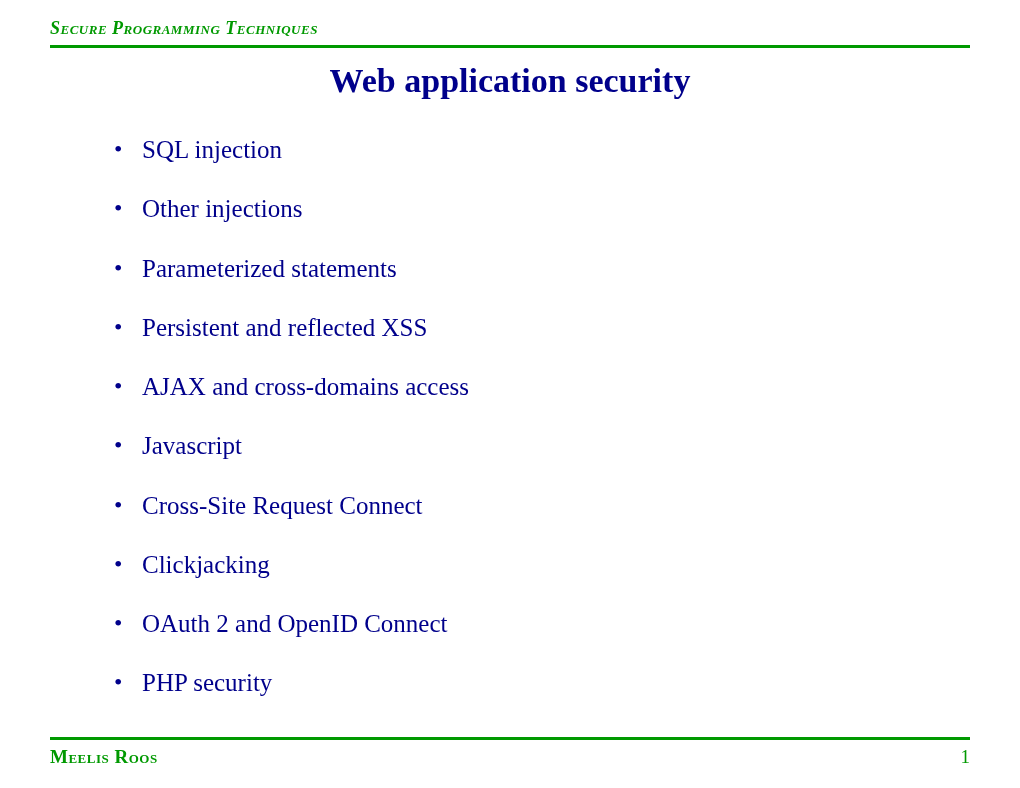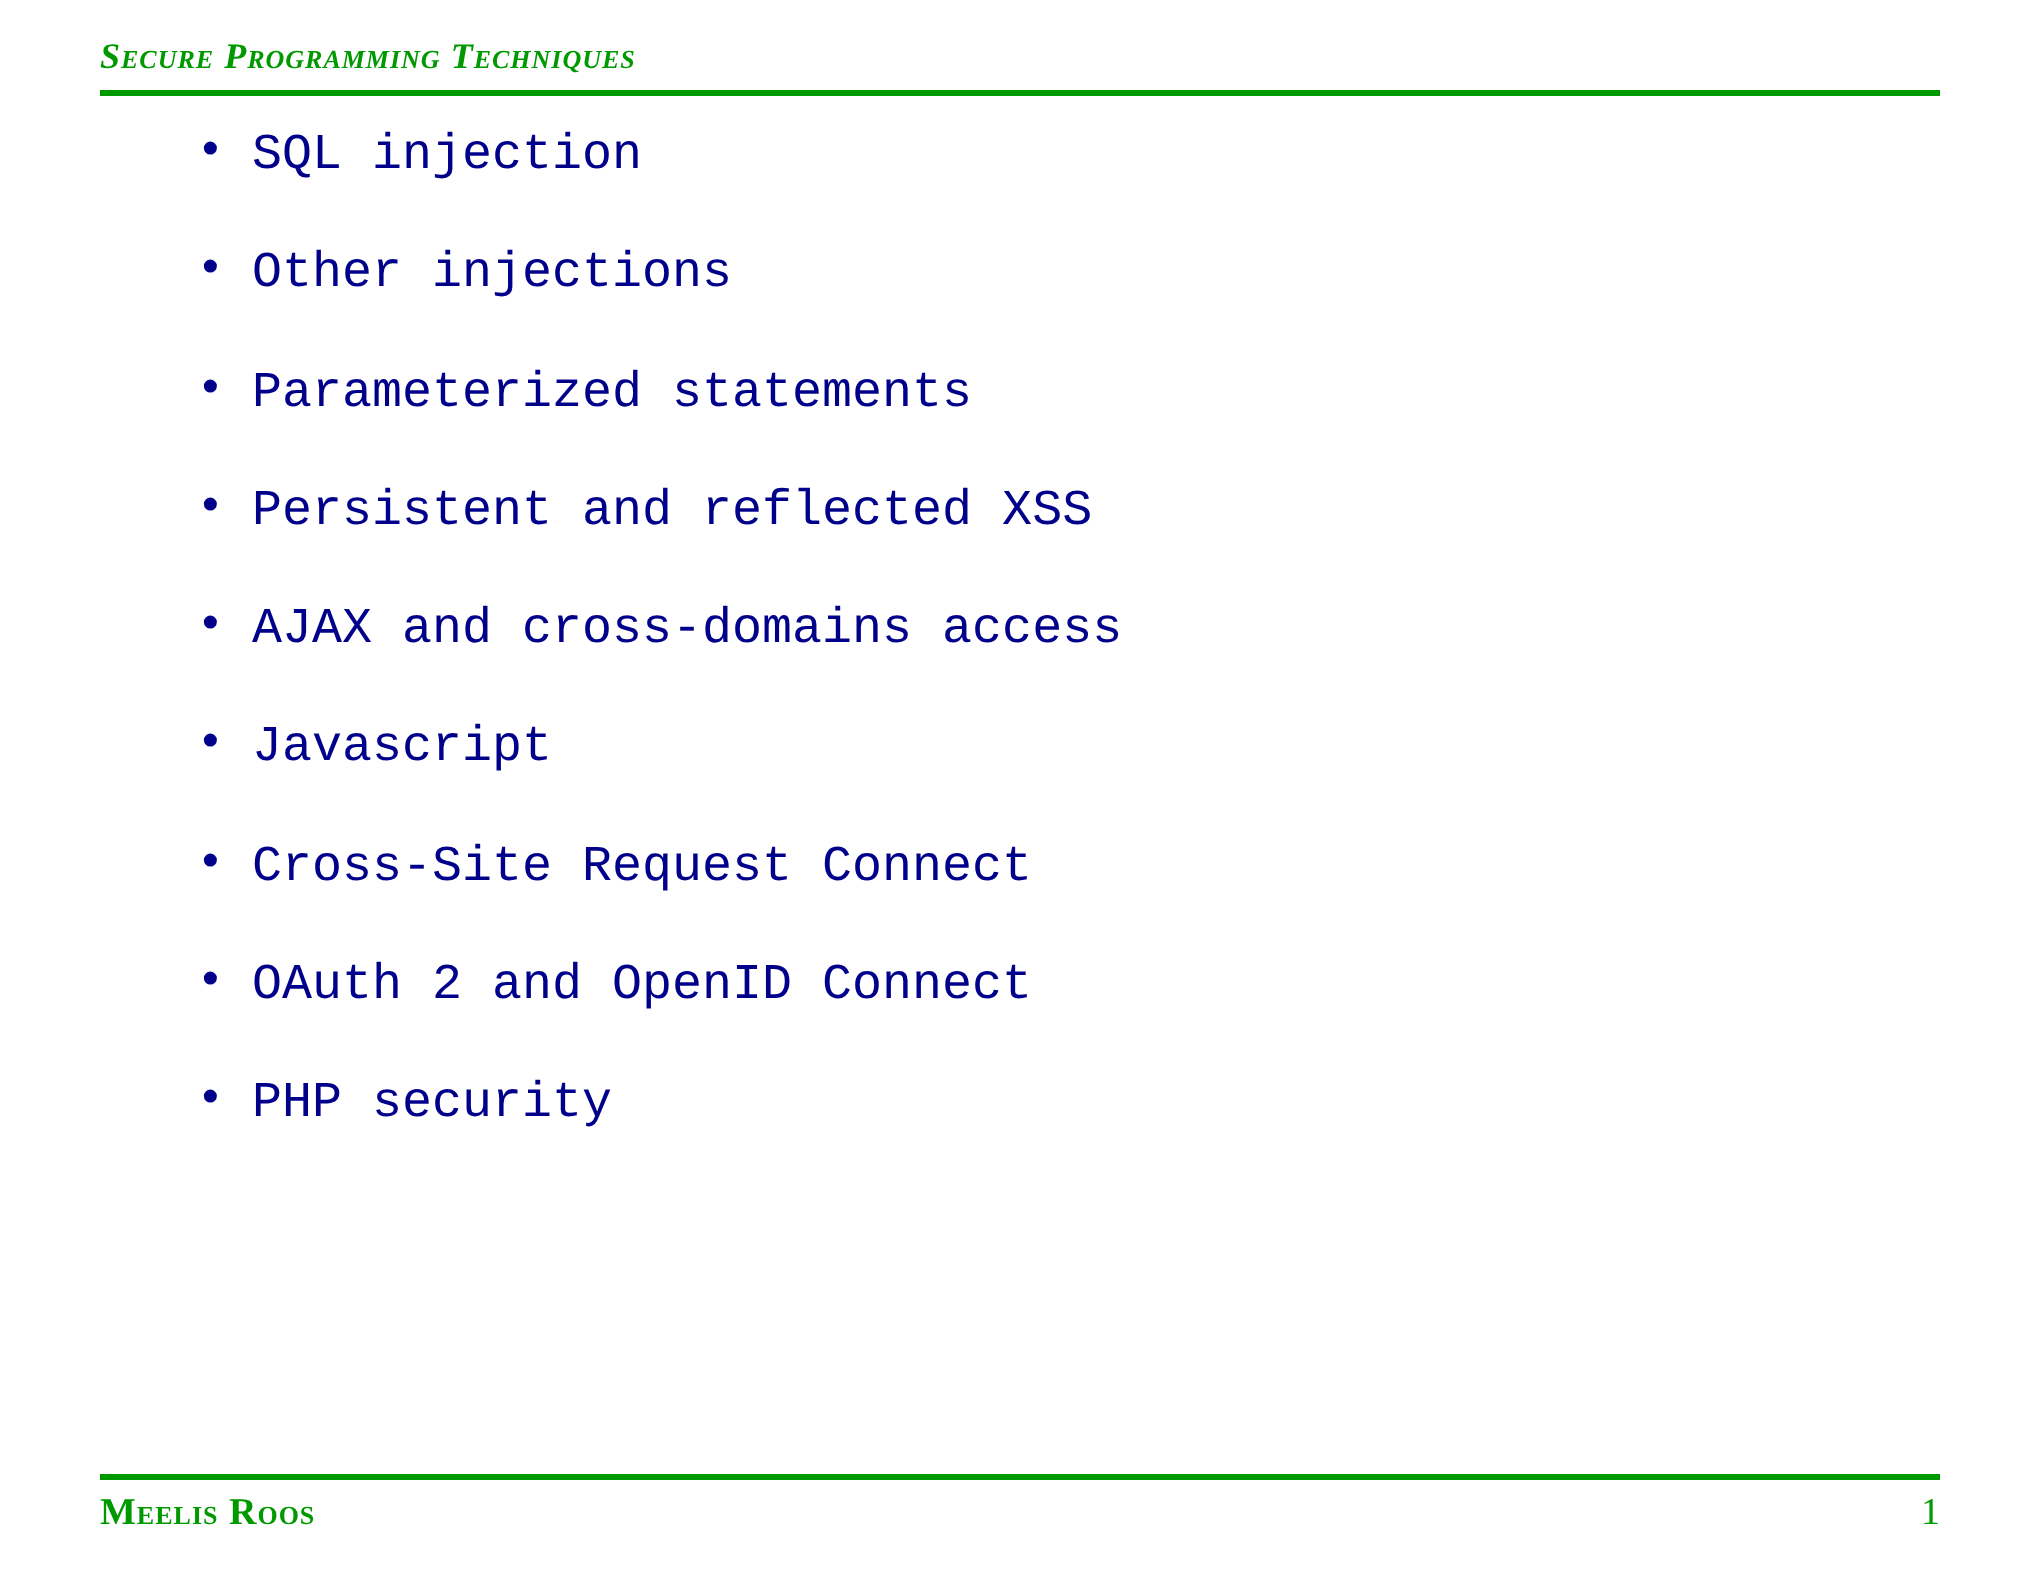--- a/index.html
+++ b/index.html
@@ -31,22 +31,21 @@
   .title {
     color: #00008b;
     font-weight: bold;
     font-size: 34px;
     text-align: center;
     margin: 0 0 34px 0;
   }
   ul.bullets {
     list-style: none;
     padding: 0 0 0 48px;
-    margin: 0;
-    font-family: Liberation Mono, monospace;
+    margin: 16px;
   }
   ul.bullets li {
     color: #00008b;
     font-size: 25px;
     line-height: 1.25;
     margin-bottom: 28px;
     position: relative;
     padding-left: 28px;
   }
   ul.bullets li::before {
@@ -83,28 +82,30 @@
   .footer-page {
     font-weight: normal;
   }
 </style>
 </head>
 <body>
 
 <div class="page">
   <div class="header-label">Secure Programming Techniques</div>
   <hr class="rule">
+  <h1 class="title">Web application security</h1>
   <ul class="bullets">
     <li>SQL injection</li>
     <li>Other injections</li>
     <li>Parameterized statements</li>
     <li>Persistent and reflected XSS</li>
     <li>AJAX and cross-domains access</li>
     <li>Javascript</li>
     <li>Cross-Site Request Connect</li>
+    <li>Clickjacking</li>
     <li>OAuth 2 and OpenID Connect</li>
     <li>PHP security</li>
   </ul>
 </div>
 
 <div class="footer">
   <hr class="footer-rule">
   <div class="footer-row">
     <span class="footer-author">Meelis Roos</span>
     <span class="footer-page">1</span>

